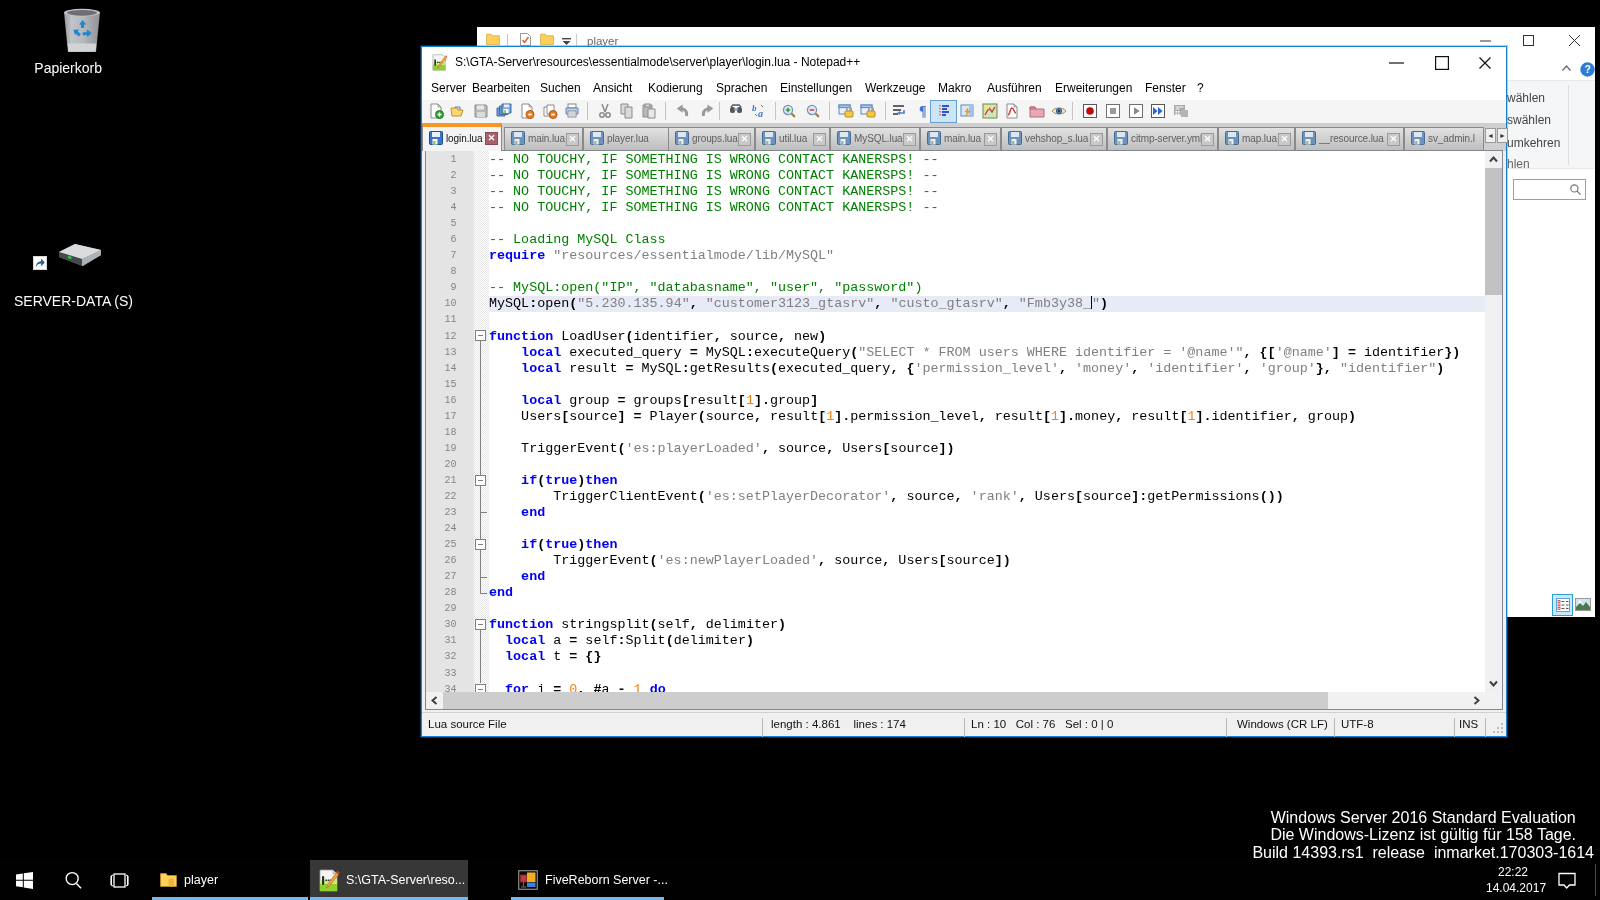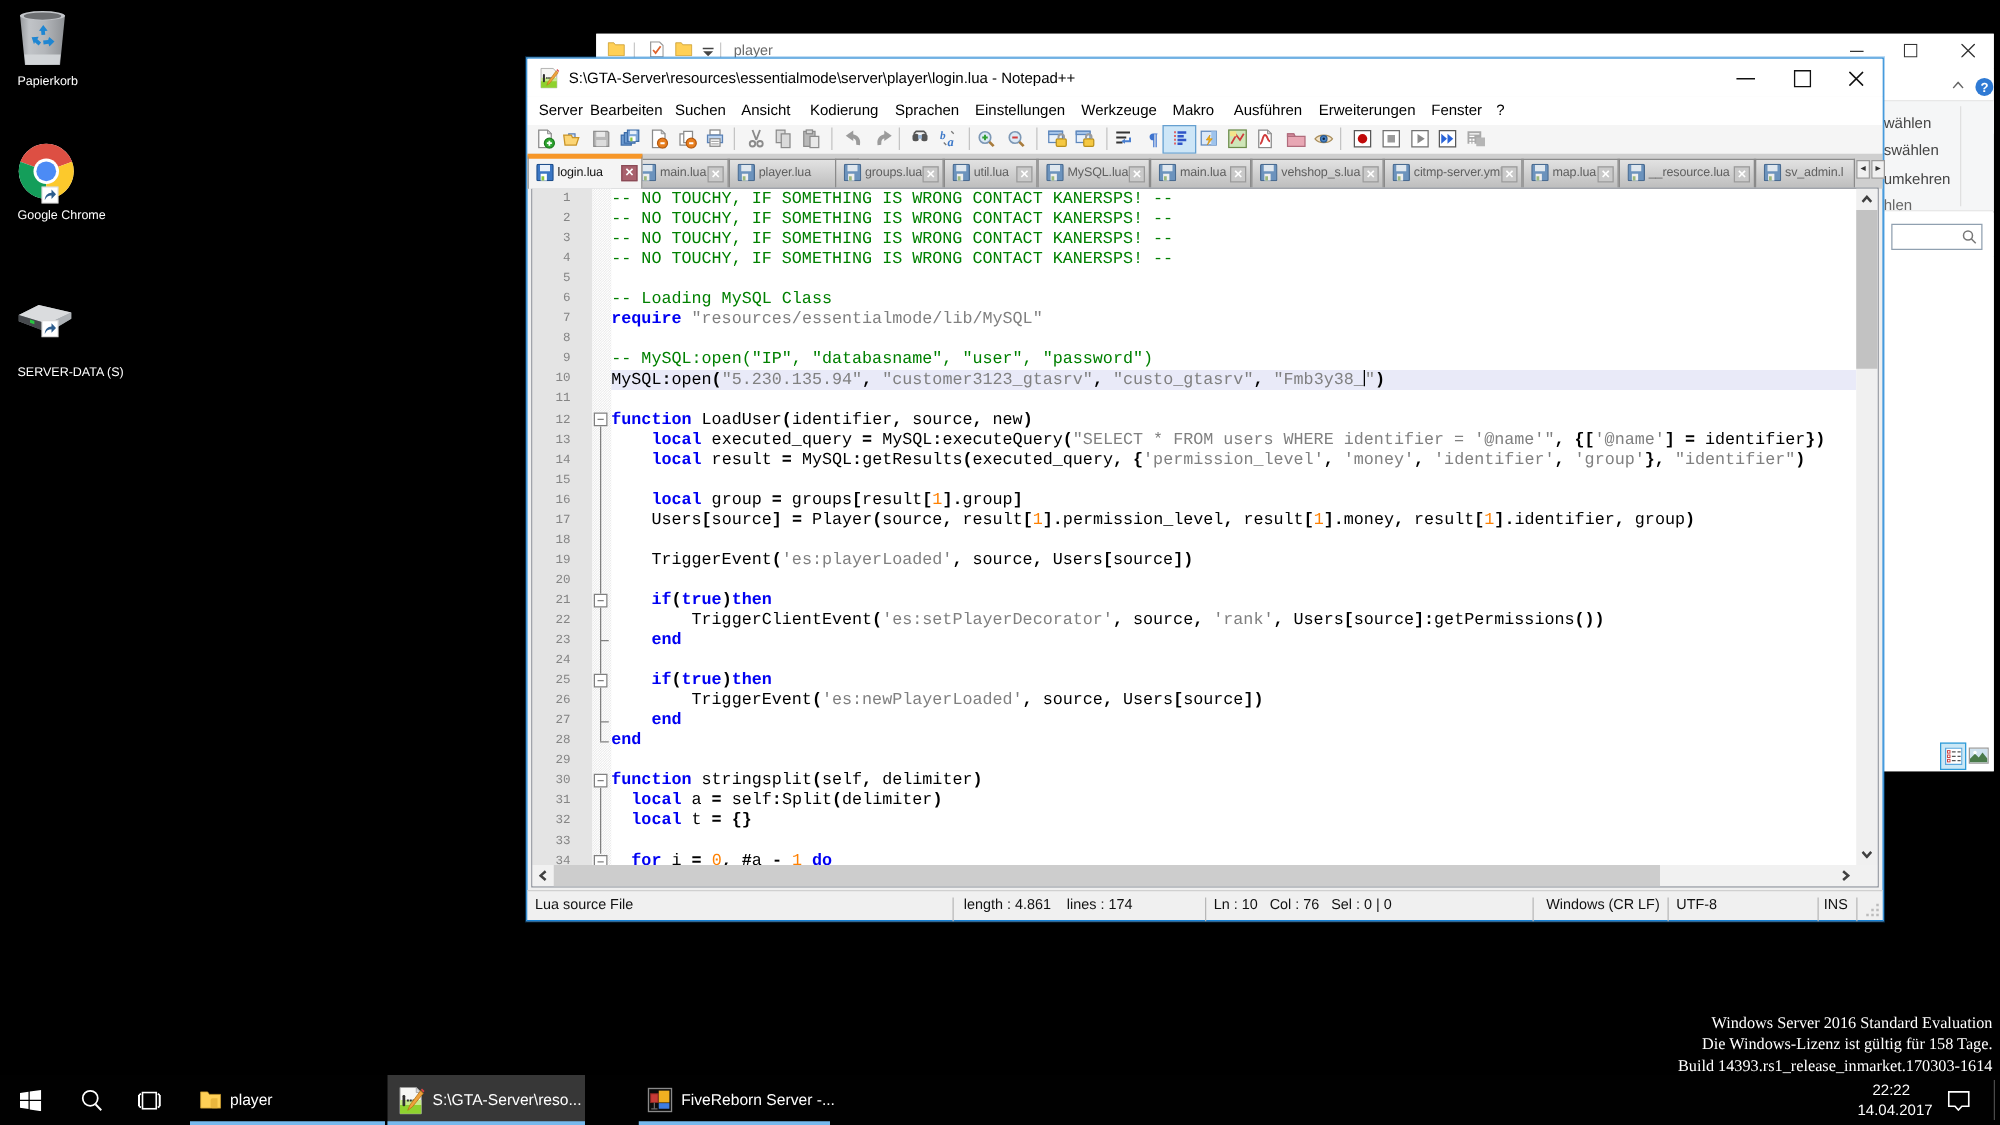--- a/index.html
+++ b/index.html
@@ -2,21 +2,21 @@
 <html><head><meta charset="utf-8">
 <style>
 * { margin:0; padding:0; box-sizing:border-box; }
 svg { display:block; }
 .dicon svg { display:inline-block; }
 html,body { width:1600px; height:900px; overflow:hidden; background:#000; font-family:"Liberation Sans",sans-serif; }
 #root { position:absolute; inset:0; width:1600px; height:900px; }
 .abs { position:absolute; }
 
 
-.dicon { position:absolute; text-align:left; color:#fff; font-size:10px; }
+.dicon { position:absolute; text-align:right; color:#fff; font-size:14px; }
 .dicon .lbl { text-shadow:1px 1px 2px #000, 0 0 3px #000; white-space:nowrap; }
 
 
 #explorer { position:absolute; left:477px; top:27px; width:1118px; height:590px; background:#fff; }
 #exp-title { position:absolute; left:0; top:0; right:0; height:28px; background:#fff; }
 #exp-title .t { position:absolute; left:110px; top:8px; color:#6a6a6a; font-size:11.5px; }
 .qat { position:absolute; top:6px; }
 .qsep { position:absolute; top:7px; width:1px; height:14px; background:#c9c9c9; }
 .wbtn { position:absolute; top:0; color:#333; z-index:5; }
 #exp-ribbonrow { position:absolute; left:0; top:28px; right:0; height:52px; background:#fff; }
@@ -78,21 +78,21 @@
 #hscroll .thumb { position:absolute; left:17px; top:0; width:885px; height:17px; background:#cdcdcd; }
 #npp-status { position:absolute; left:0; bottom:0; right:0; height:24px; background:#f0f0f0; border-top:1px solid #d0d0d0; font-size:11.5px; color:#111; }
 #npp-status span { position:absolute; top:5px; white-space:nowrap; }
 .sdiv { position:absolute; top:2px; width:1px; height:19px; background:#b8b8b8; }
 
 
 #taskbar { position:absolute; left:0; top:860px; width:1600px; height:40px; background:#010101; }
 .tbtn { position:absolute; top:0; height:40px; }
 .underline { position:absolute; bottom:0; height:3px; background:#76b9ed; }
 .tblabel { position:absolute; color:#fff; font-size:12.5px; top:13px; white-space:nowrap; }
-#servertext { position:absolute; right:6px; top:809px; text-align:right; color:#fff; font-size:13px; line-height:17.4px;font-family:Liberation Serif, serif; }
+#servertext { position:absolute; right:6px; top:809px; text-align:center; color:#fff; font-size:16px; line-height:17.4px; }
 #clock { position:absolute; right:60px; top:4px; text-align:center; color:#fff; font-size:12px; line-height:16px; width:54px; }
 </style></head>
 <body>
 <div id="root">
 
   <div class="dicon" style="left:14px; top:8px; width:88px;">
     <div style="height:46px"><svg width="40" height="45" viewBox="0 0 40 45">
 <defs>
             <linearGradient id="tg" x1="0" y1="0" x2="1" y2="0">
               <stop offset="0" stop-color="#9da0a4"></stop>
@@ -106,35 +106,20 @@
 <ellipse cx="20" cy="4.8" rx="15" ry="2.9" fill="#6d6f72"></ellipse>
 <path d="M6.4 43.5 L33.6 43.5 L34.4 35.5 L5.6 35.5 Z" fill="#d3d6d9" opacity="0.95"></path>
 <g fill="#1f86d2">
 <path d="M17.2 16.6 l3.4-4.6 3.5 4.5 -2.2 0.2 0.3 3 -3 0.3 -0.3-3.2z"></path>
 <path d="M13.2 27.4 l-1.9-5.6 5.6-0.4 -1 2 3 2.6 -2 2.4 -3-2.6z"></path>
 <path d="M25.3 21.6 l4.3 3.6 -4.1 3.9 -0.7-2.1 -3.9 0.5 -0.4-3.1 4-0.5z"></path>
 </g>
 </svg></div>
     <div class="lbl" style="margin-top:6px">Papierkorb</div>
   </div>
-  <div class="dicon" style="left:14px; top:114px; width:88px;">
-    <div style="height:47px"><svg width="46" height="46" viewBox="0 0 46 46">
-<circle cx="23" cy="23" r="22" fill="#fff"></circle>
-<path d="M2.33 15.48 A22 22 0 0 1 43.67 15.48 L23 23 Z" fill="#dd4f43"></path>
-<path d="M2.33 15.48 A22 22 0 0 0 23 45 L23 23 Z" fill="#149e5a"></path>
-<path d="M23 45 A22 22 0 0 0 43.67 15.48 L23 23 Z" fill="#fcc92c"></path>
-<circle cx="23" cy="23" r="10.2" fill="#fff"></circle>
-<circle cx="23" cy="23" r="7.9" fill="#4c8bf5"></circle>
-</svg></div>
-    <div class="lbl" style="margin-top:6px">Google Chrome</div>
-    <span class="abs" style="left:19px; top:35px"><svg width="14" height="14" viewBox="0 0 14 14">
-          <rect x="0.5" y="0.5" width="13" height="13" fill="#fff" stroke="#d8d8d8"></rect>
-          <path d="M2.8 11.2 C3 7.2 5.2 5.4 8.2 5.2 L8.2 2.6 L11.8 6.4 L8.2 10.2 L8.2 7.4 C5.8 7.4 4 8.4 2.8 11.2 Z" fill="#2d5d8e"></path>
-        </svg></span>
-  </div>
   <div class="dicon" style="left:14px; top:243px; width:88px;">
     <div style="height:24px; padding-top:0px"><svg width="44" height="24" viewBox="0 0 44 24">
 <path d="M1 9 L17 1 L43 7 L43 12 L25 23 L1 14 Z" fill="#9aa0a6"></path>
 <path d="M1 9 L17 1 L43 7 L24 16 Z" fill="#dadcde"></path>
 <path d="M1 9 L24 16 L24 23 L1 14 Z" fill="#46494d"></path>
 <path d="M24 16 L43 7 L43 12 L24 23 Z" fill="#aeb2b6"></path>
 <path d="M10 12.6 L13.5 13.7 L13.5 16.3 L10 15.2 Z" fill="#27c840"></path>
 </svg></div>
     <div class="lbl" style="margin-top:26px">SERVER-DATA (S)</div>
     <span class="abs" style="left:19px; top:13px"><svg width="14" height="14" viewBox="0 0 14 14">
@@ -503,21 +488,21 @@
               <rect x="2.5" y="8" width="1.6" height="1.6"></rect>
               <rect x="5" y="8" width="1.6" height="1.6"></rect>
               <rect x="2.5" y="10.5" width="1.6" height="1.6"></rect>
               <rect x="5" y="10.5" width="1.6" height="1.6"></rect>
             </g>
             <rect x="8" y="7" width="7" height="7" fill="#b5b5b5"></rect>
           </svg>
         </span>
       </div>
     <div id="npp-tabs">
-      <div class="tab active" style="left:0px;width:92px">
+      <div class="tab active" style="left:0px;width:80px">
           <span class="fl">
             <svg width="14" height="14" viewBox="0 0 14 14">
               <rect x="0.5" y="0.5" width="13" height="13" rx="1" fill="#3a76c4" stroke="#1d4e8c"></rect>
               <rect x="3" y="1" width="8" height="5" fill="#e8f0fa"></rect>
               <rect x="3.5" y="8" width="5" height="5.5" fill="#fff"></rect>
               <rect x="4.2" y="10" width="2.2" height="3.4" fill="#8cc63f"></rect>
             </svg>
           </span>
           <span class="tn">login.lua</span>
           <span class="tx a">✕</span>

